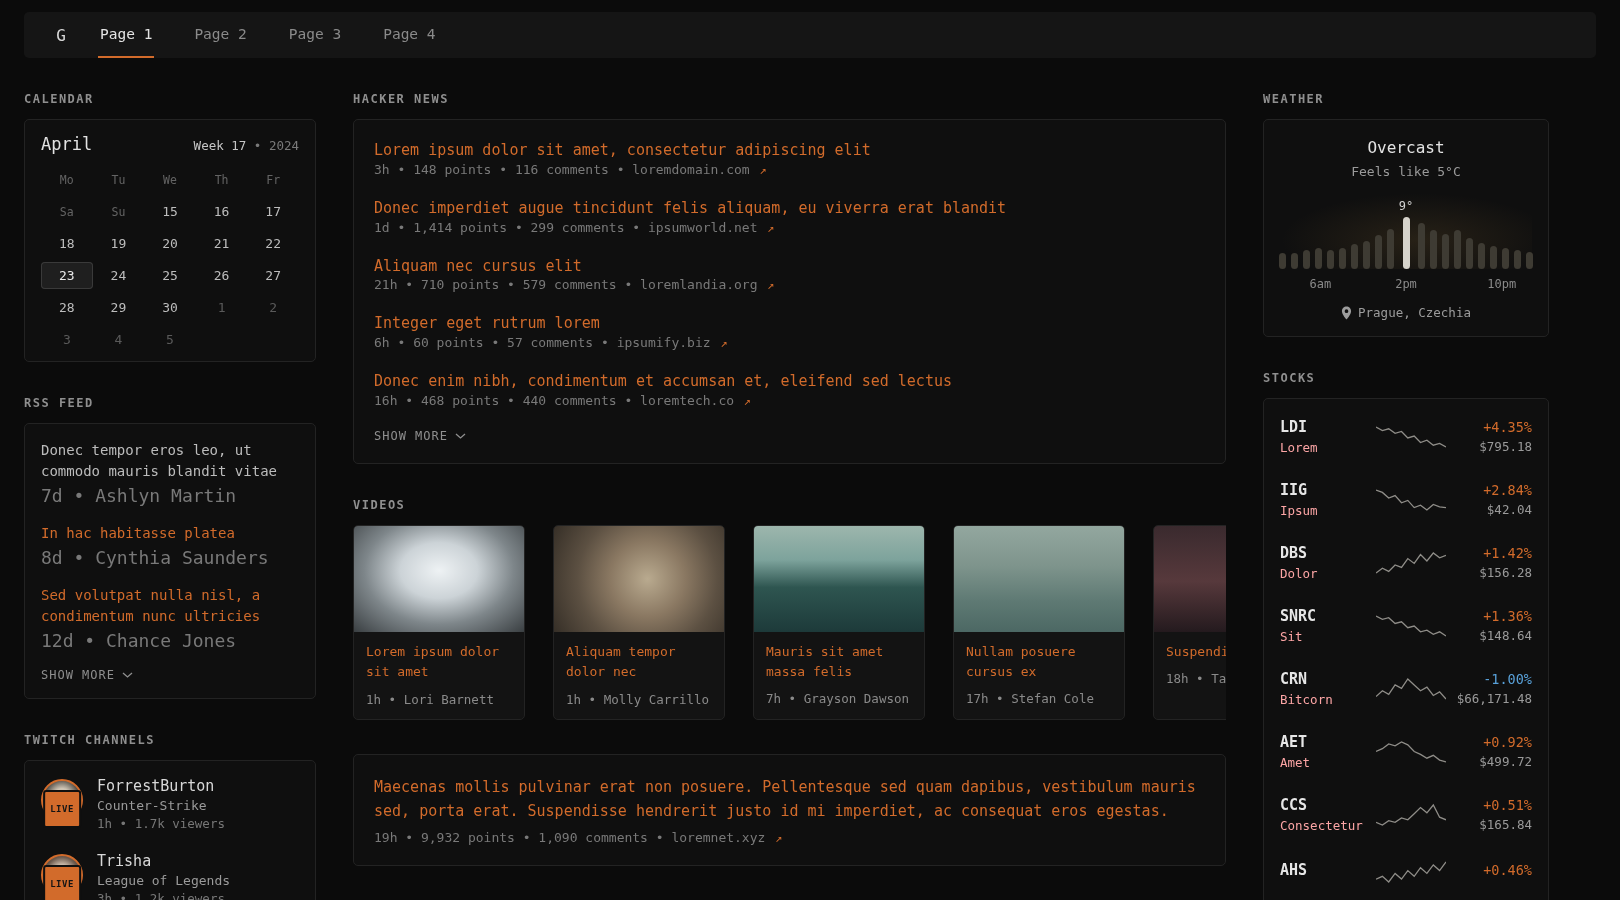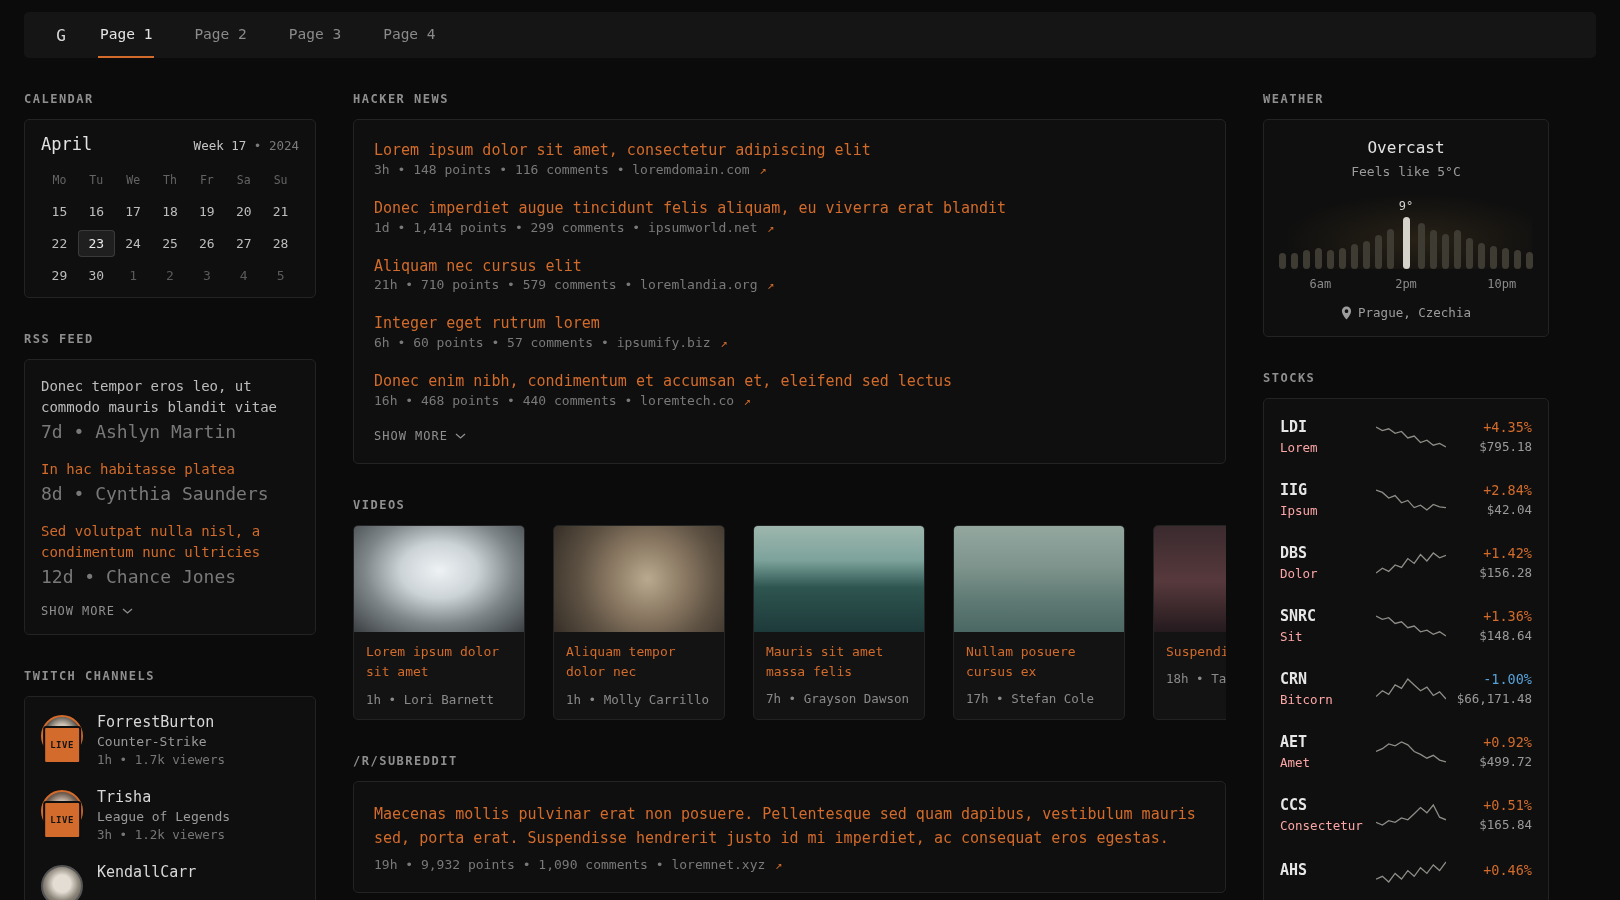--- a/index.html
+++ b/index.html
@@ -38,21 +38,21 @@
   .sec{font-size:12px;font-weight:bold;letter-spacing:1.5px;color:#8f8f8f;margin-bottom:13px}
   .card{background:var(--card);border:1px solid var(--border);border-radius:5px}
   .pad{padding:16px}
 
   
   .cal-card{padding:14px 16px 8px}
   .cal-head{display:flex;justify-content:space-between;align-items:baseline;margin-bottom:12px}
   .cal-month{font-size:17px;color:#e2e2e2}
   .cal-week{font-size:12.5px;color:#c6c6c6}
   .cal-week .dim{color:#7a7a7a}
-  .cal-grid{display:grid;grid-template-columns:repeat(7,1fr);row-gap:5px}
+  .cal-grid{display:grid;grid-template-columns:repeat(5,1fr);row-gap:5px}
   .cal-cell{height:27px;display:flex;align-items:center;justify-content:center;font-size:13px}
   .cal-dow{color:#646464;font-size:11.5px}
   .cal-day{color:#bdbdbd}
   .cal-day.outside{color:#5a5a5a}
   .cal-day.selected{background:#1f1f1f;box-shadow:inset 0 0 0 1px #3a3a3a;border-radius:4px;color:#eaeaea}
 
   
   .feed-item{margin-bottom:17px}
   .feed-title{display:block;font-size:14px;line-height:1.5;color:var(--accent)}
   .feed-title.muted{color:#bcbcbc}
@@ -346,21 +346,20 @@
           <div class="thumb v5"></div>
           <div class="vid-body">
             <div class="vid-title">Suspendisse diam</div>
             <div class="vid-meta">18h • Tara</div>
           </div>
         </div>
       </div>
     </section>
 
     <section>
-      <h2 class="sec">/R/SUBREDDIT</h2>
       <div class="card sub-card">
         <article>
           <a class="sub-title">Maecenas mollis pulvinar erat non posuere. Pellentesque sed quam dapibus, vestibulum mauris sed, porta erat. Suspendisse hendrerit justo id mi imperdiet, ac consequat eros egestas.</a>
           <div class="sub-meta">
             <span>19h • 9,932 points • 1,090 comments •</span>
             <a>loremnet.xyz</a>
             <span class="arrow">↗</span>
           </div>
         </article>
       </div>

